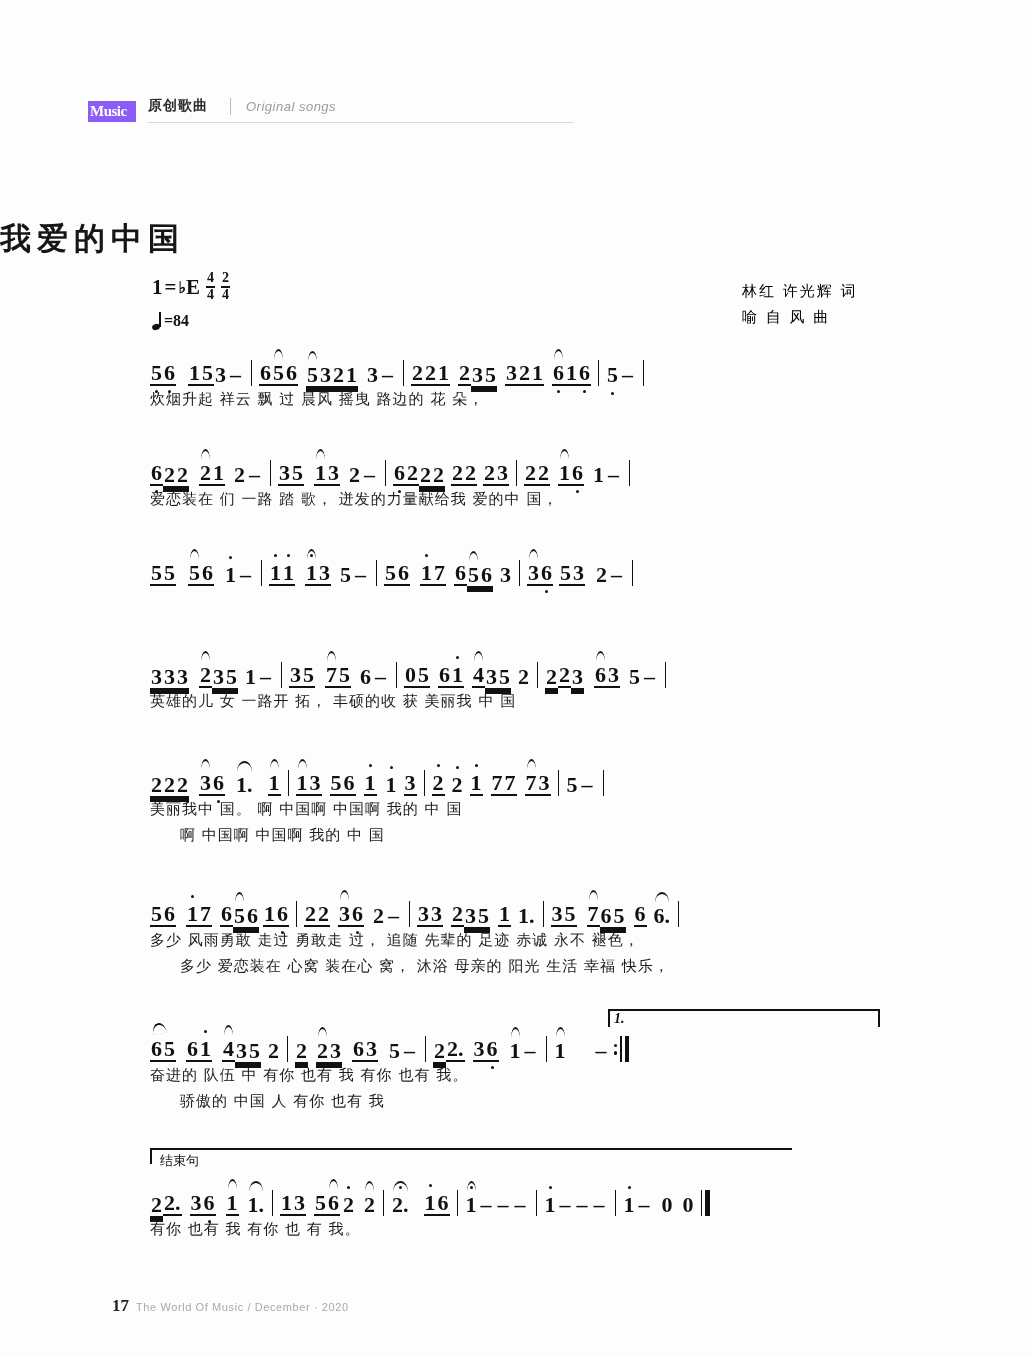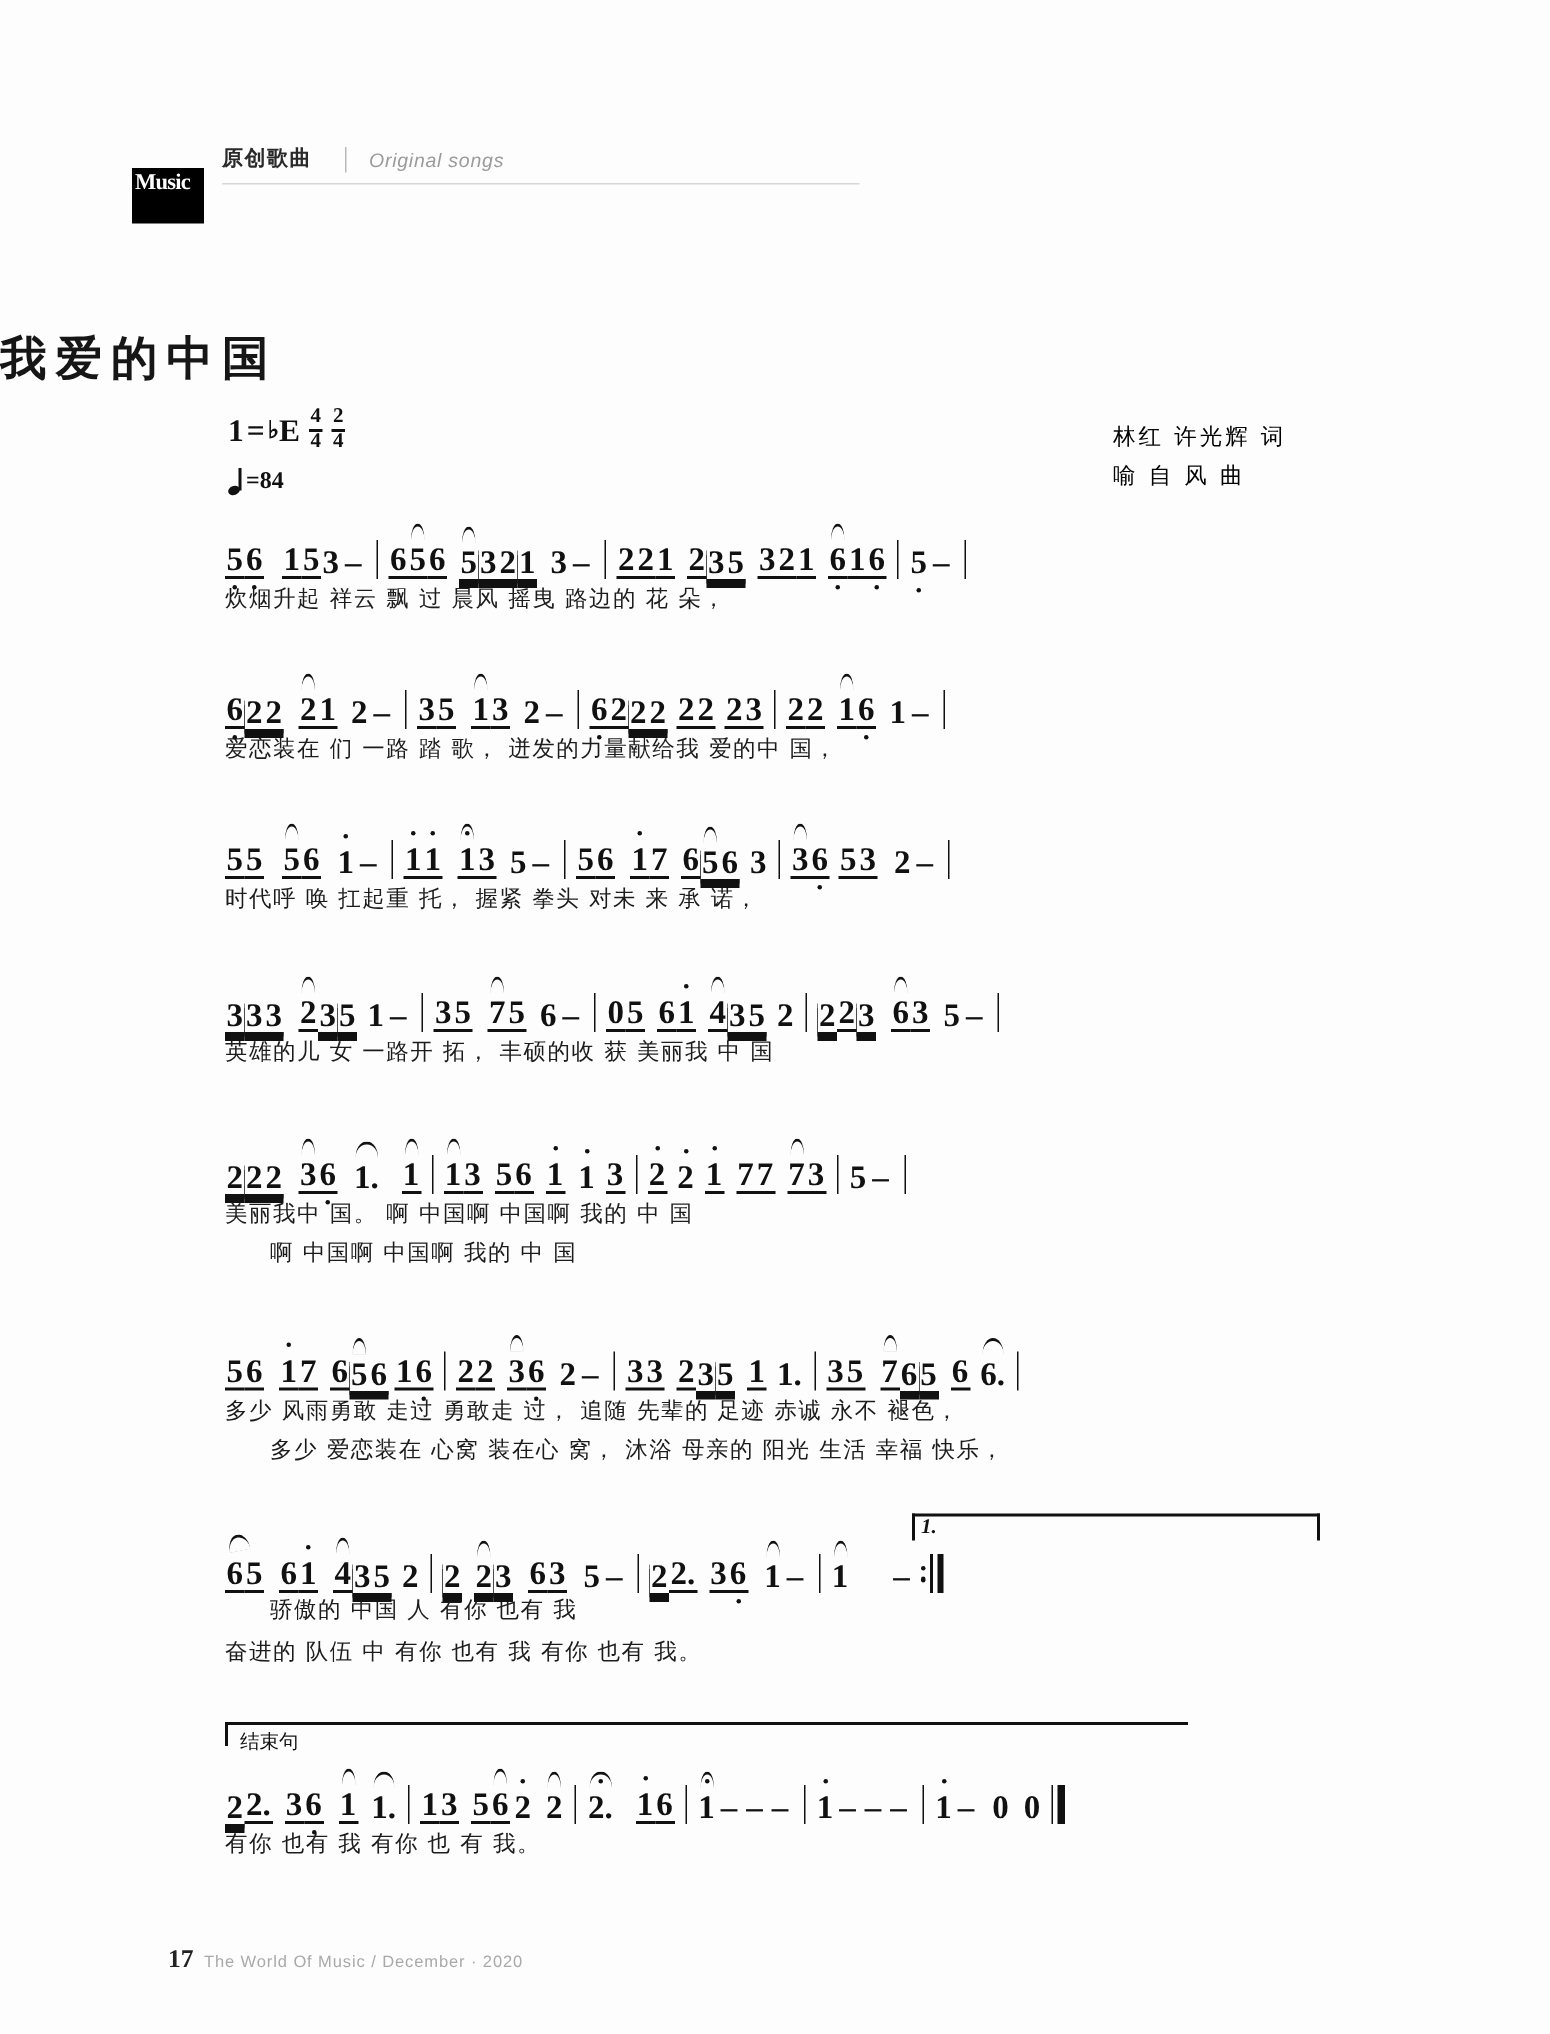--- a/index.html
+++ b/index.html
@@ -26,24 +26,24 @@
   .header {
     position: absolute;
     left: 88px;
     top: 96px;
     width: 485px;
     height: 30px;
   }
   .logo-box {
     position: absolute;
     left: 0;
-    top: 16px;
+    top: 5px;
     width: 48px;
-    height: 37px;
-    background: #000000;
+    height: 21px;
+    background: #8b5cf6;
     color: #fff;
     font-family: "Liberation Serif", serif;
     font-weight: bold;
     font-size: 15px;
     line-height: 21px;
     letter-spacing: -0.5px;
     text-align: left;
     padding-left: 2px;
     box-sizing: border-box;
     overflow: hidden;
@@ -505,21 +505,20 @@
       <span class="cell u1"><span class="slur"></span>3</span>
         <span class="cell u1 dot-low">6</span>
       <span class="gap" style="width:6px"></span>
       <span class="cell u1">5</span>
         <span class="cell u1">3</span>
       <span class="gap" style="width:10px"></span>
       <span class="cell">2</span>
         <span class="dash">–</span>
       <span class="barline"></span>
     </div>
-    <div class="lyrics-row">时代呼  唤  扛起重  托，  握紧 拳头 对未  来  承    诺，</div>
   </div>
 
   <div class="system" style="top:654px;">
     <div class="notes-row">
       <span class="cell u2">3</span>
         <span class="cell u2">3</span>
         <span class="cell u2">3</span>
       <span class="gap" style="width:10px"></span>
       <span class="cell u1"><span class="slur"></span>2</span>
         <span class="cell u2">3</span>
@@ -701,22 +700,22 @@
       <span class="dash">–</span>
       <span class="repeat-end">
         <span class="dots">
             <i></i>
             <i></i>
           </span>
         <span class="thin"></span>
           <span class="thick"></span>
       </span>
     </div>
+    <div class="lyrics-row">奋进的 队伍 中  有你  也有 我   有你 也有 我。</div>
     <div class="lyrics-row second">骄傲的 中国 人  有你  也有 我</div>
-    <div class="lyrics-row">奋进的 队伍 中  有你  也有 我   有你 也有 我。</div>
   </div>
 
   <div class="coda-bracket" style="left:150px; top:1148px; width:640px;"></div>
   <div class="coda-label" style="left:158px; top:1152px;">结束句</div>
 
   <div class="system" style="top:1182px;">
     <div class="notes-row">
       <span class="cell u2">2</span>
         <span class="cell u1 aug-dot">2.</span>
       <span class="gap" style="width:8px"></span>

